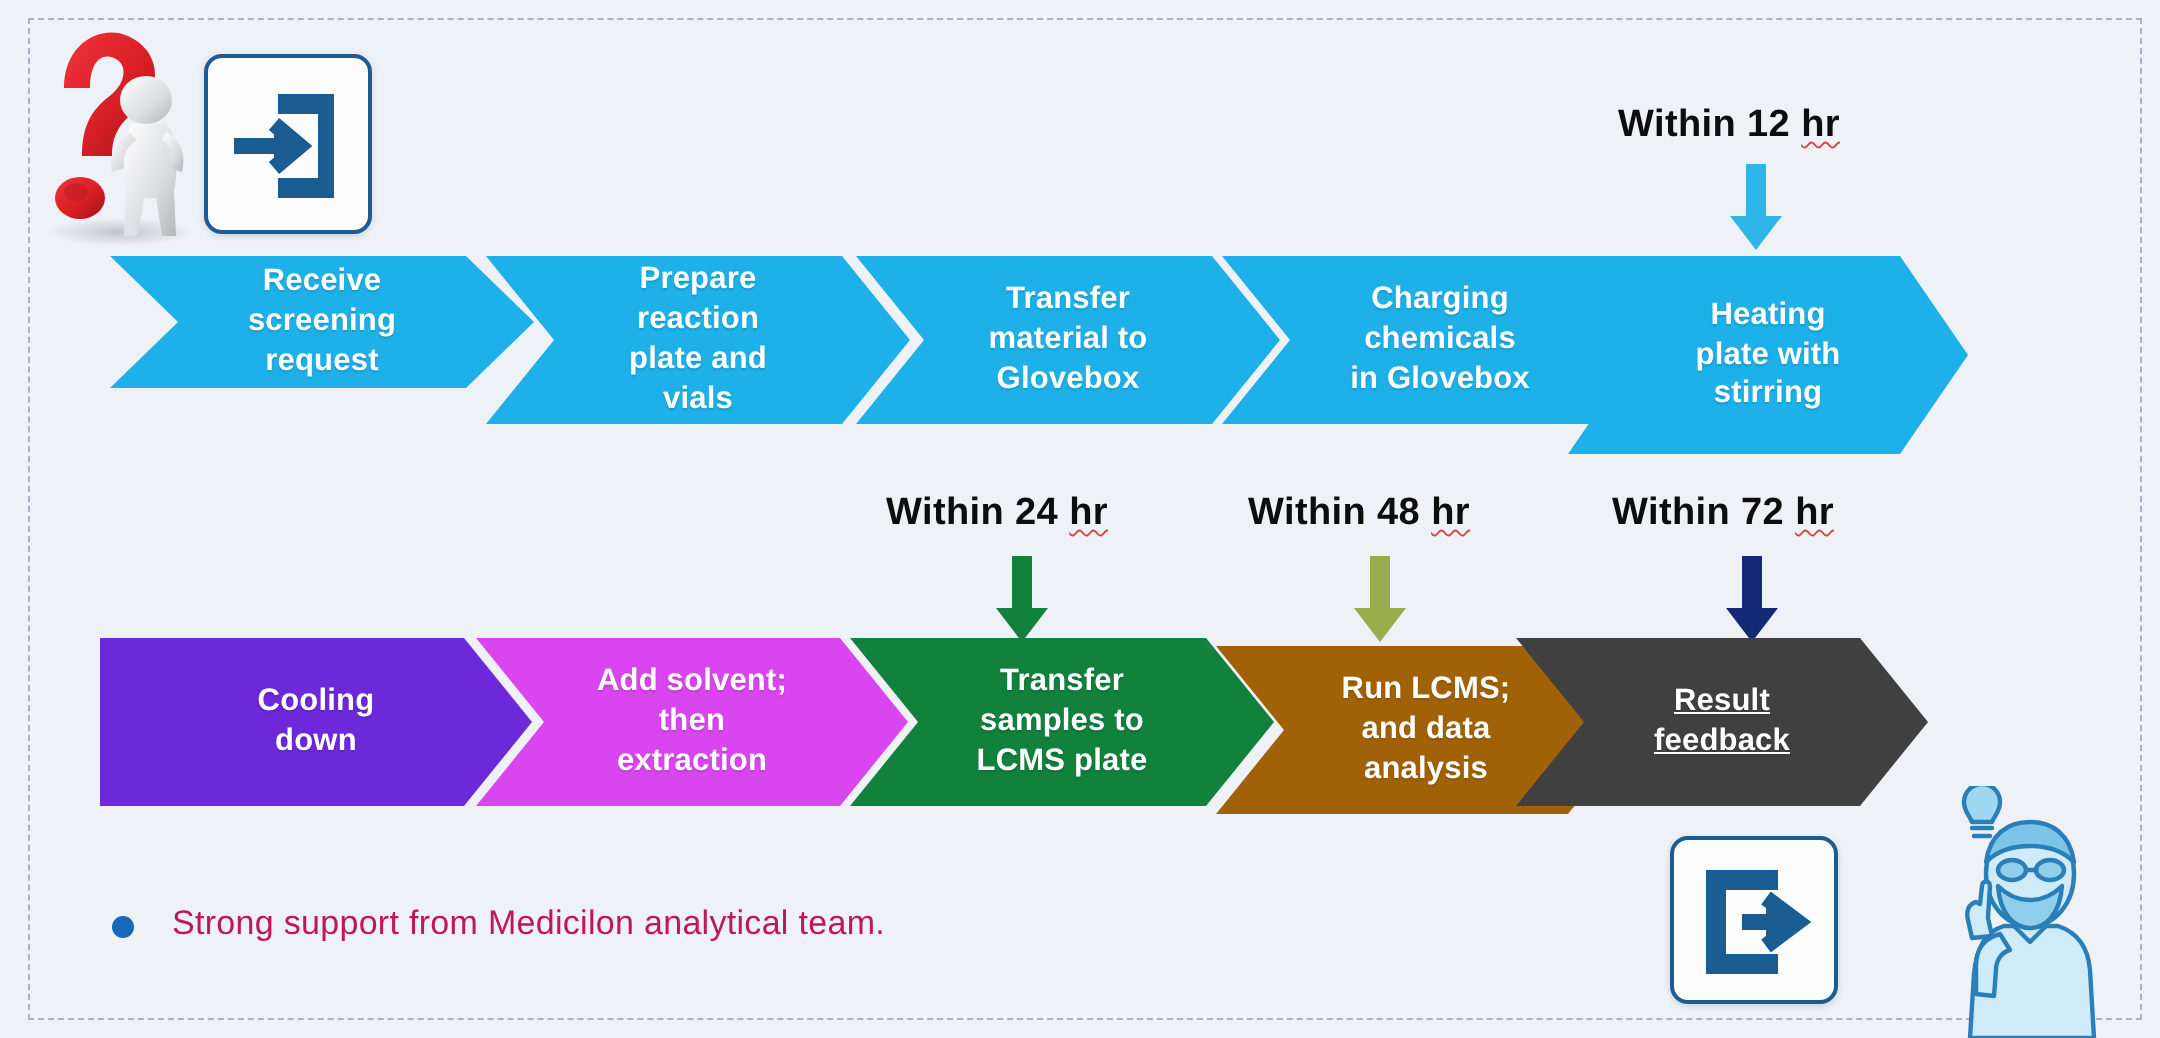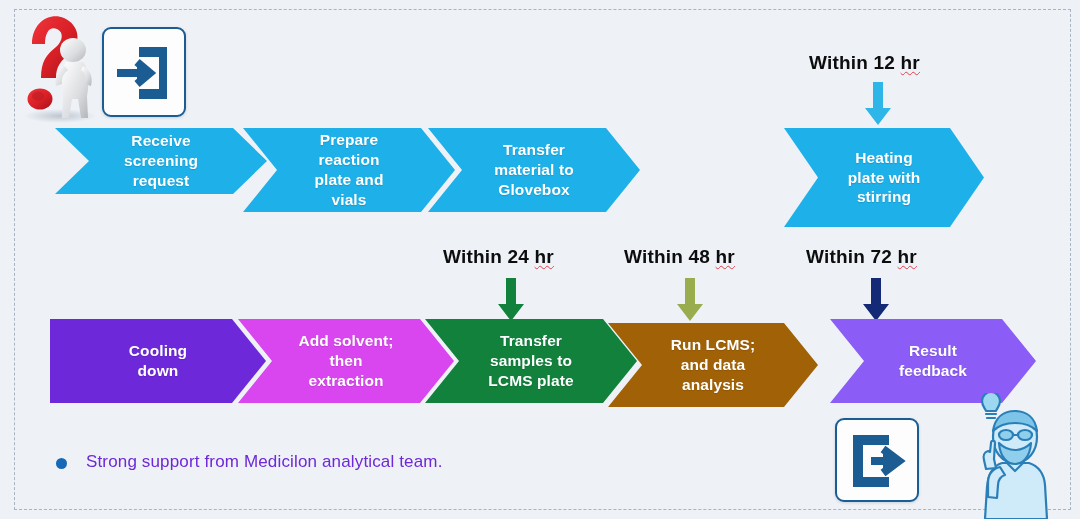--- a/index.html
+++ b/index.html
@@ -62,21 +62,21 @@
 
   
   .bullet-dot{
     position:absolute;
     width:11px;height:11px;border-radius:50%;
     background:#1668b8;
   }
   .bullet-txt{
     position:absolute;
     font-size:17px;
-    color:#6d28d9;
+    color:#be185d;
     white-space:nowrap;
     letter-spacing:.15px;
   }
 
   
   .iconbox{
     position:absolute;
     background:#fdfdfd;
     border:2.5px solid #1b5c92;
     border-radius:9px;
@@ -145,20 +145,25 @@
     <span class="lbl">Prepare
 reaction
 plate and
 vials</span>
   </div>
   <div class="chev notch" style="left:428px;top:128px;width:212px;height:84px;background:#1eb0e8;">
     <span class="lbl">Transfer
 material to
 Glovebox</span>
   </div>
+  <div class="chev notch" style="left:611px;top:128px;width:218px;height:84px;background:#1eb0e8;">
+    <span class="lbl">Charging
+chemicals
+in Glovebox</span>
+  </div>
   <div class="chev notch" style="left:784px;top:128px;width:200px;height:99px;background:#1eb0e8;">
     <span class="lbl">Heating
 plate with
 stirring</span>
   </div>
 
   <div class="tlabel" style="left:809px;top:52px;">
     <span>Within 12 </span><span class="mis">hr</span>
   </div>
   <div class="darrow" style="left:864px;top:82px;width:28px;height:44px;">
@@ -206,21 +211,21 @@
   <div class="chev notch" style="left:425px;top:319px;width:212px;height:84px;background:#11813c;">
     <span class="lbl">Transfer
 samples to
 LCMS plate</span>
   </div>
   <div class="chev notch" style="left:608px;top:323px;width:210px;height:84px;background:#a16207;">
     <span class="lbl">Run LCMS;
 and data
 analysis</span>
   </div>
-  <div class="chev notch" style="left:830px;top:319px;width:206px;height:84px;background:#8b5cf6;">
+  <div class="chev notch" style="left:758px;top:319px;width:206px;height:84px;background:#404040;text-decoration:underline;">
     <span class="lbl">Result
 feedback</span>
   </div>
 
   <div class="bullet-dot" style="left:56px;top:458px;"></div>
   <div class="bullet-txt" style="left:86px;top:452px;">Strong support from Medicilon analytical team.</div>
 
   <div class="iconbox" style="left:835px;top:418px;width:84px;height:84px;">
     <div class="svgwrap" style="left:12px;top:13px;width:58px;height:56px;">
       <svg width="58" height="56" viewBox="0 0 58 56">

